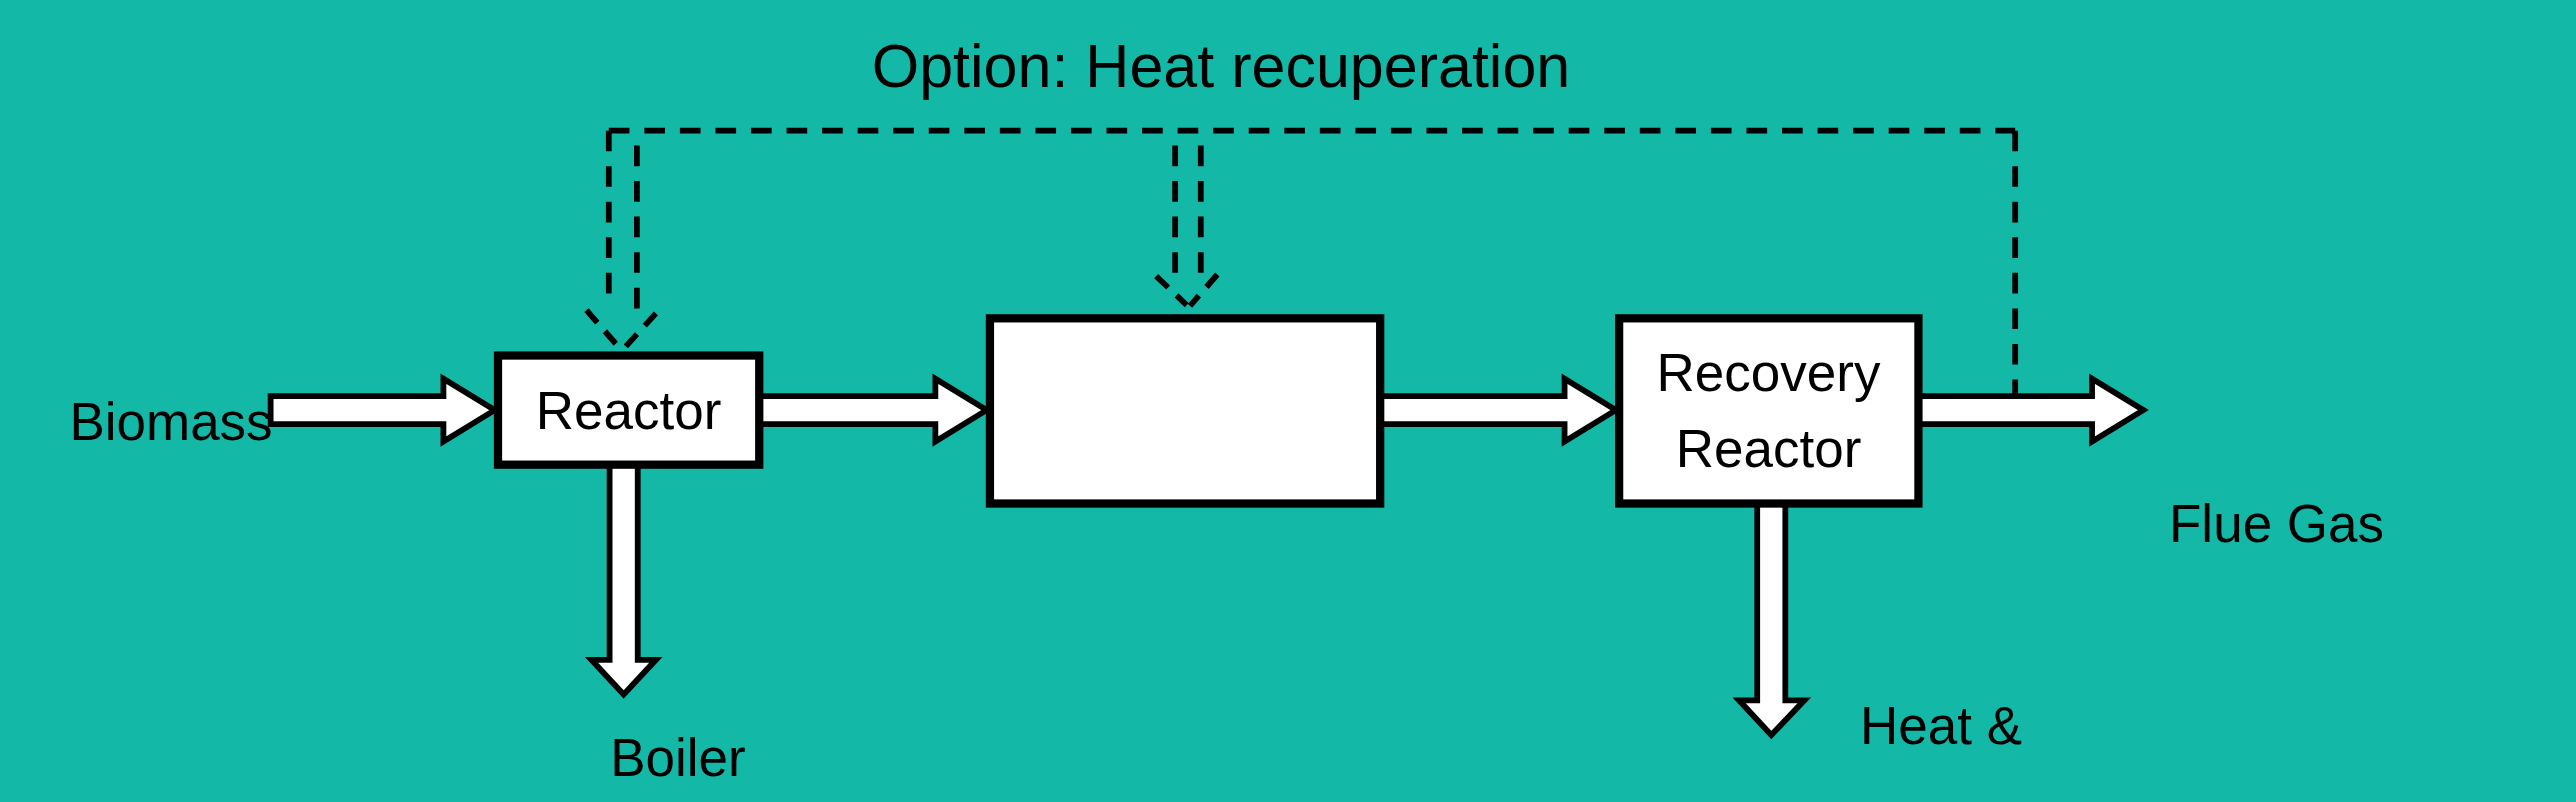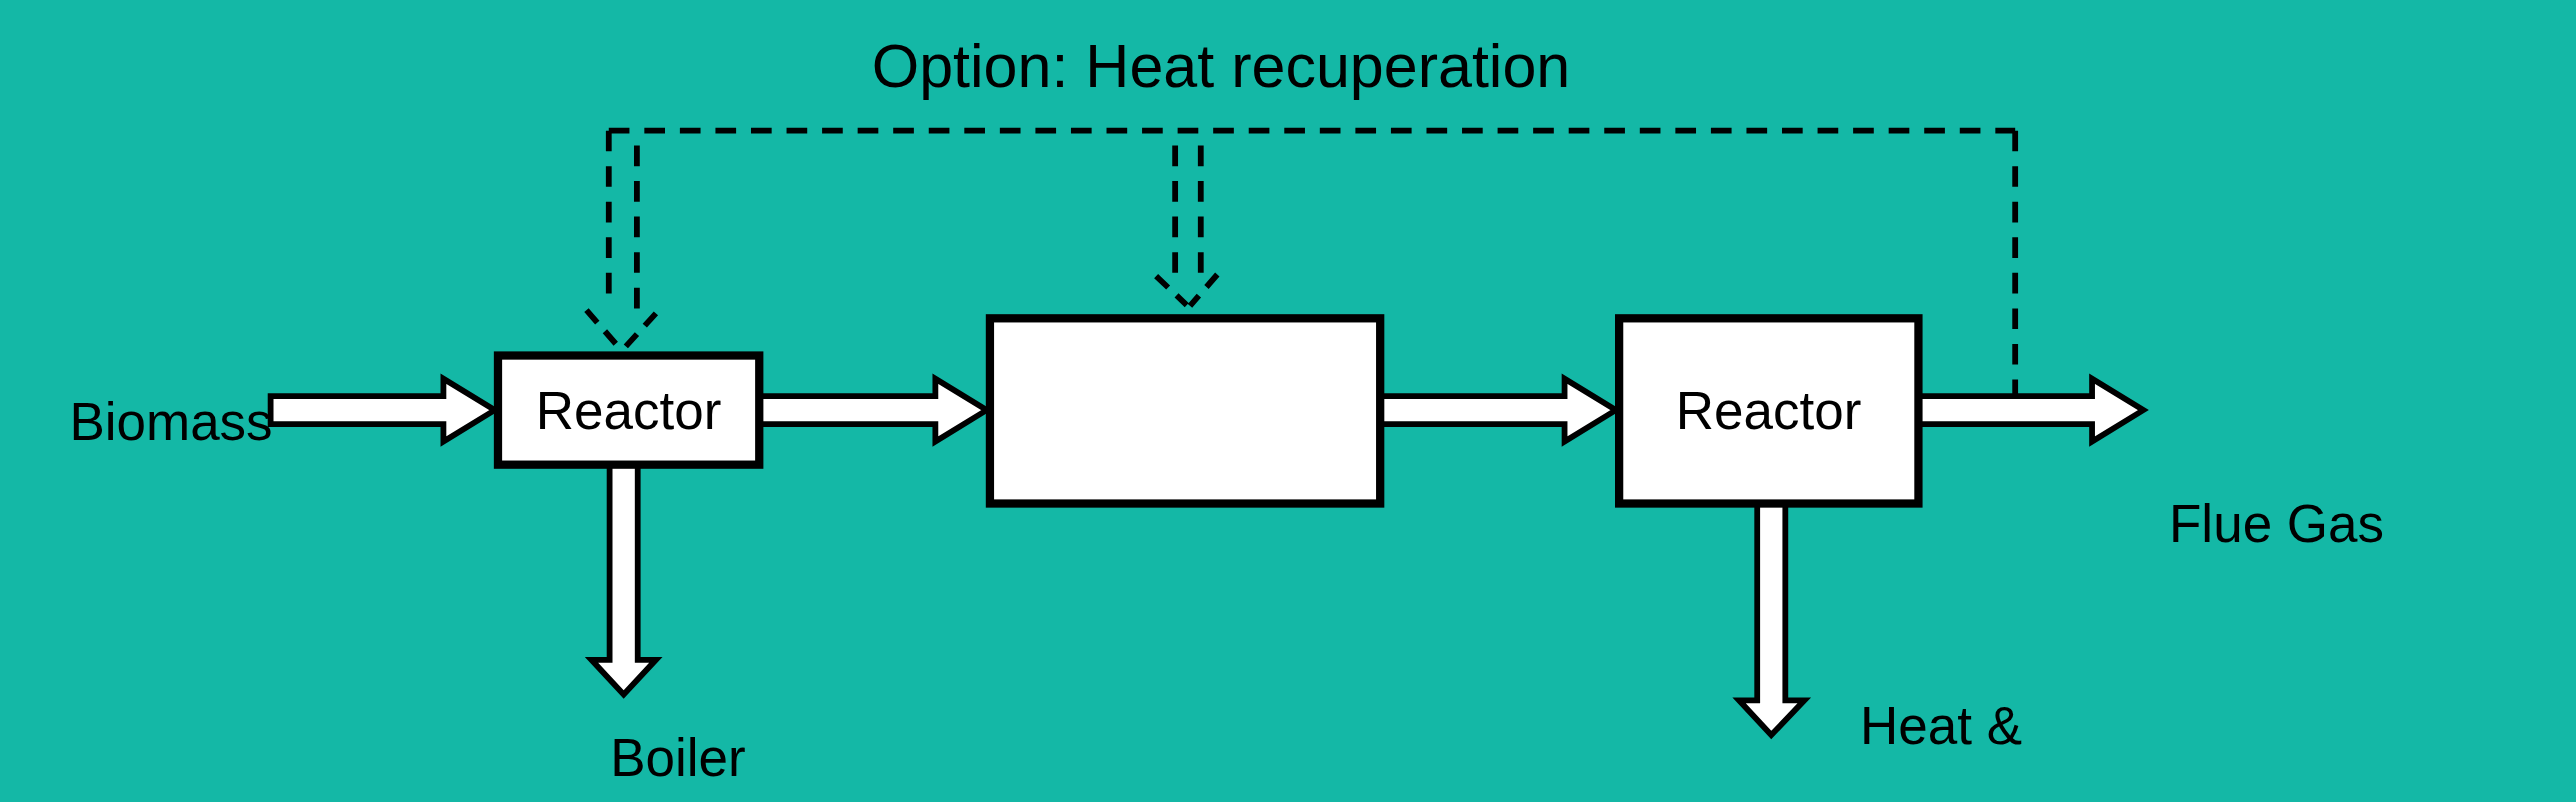--- a/index.html
+++ b/index.html
@@ -99,20 +99,21 @@
   <div class="lbl title centerx" style="left:1221px; top:36px;">Option: Heat recuperation</div>
 
   <div class="lbl single center" style="left:127px; top:421px;">Biomass</div>
 
   <div class="boxlabel" style="left:498px; top:356px; width:261px; height:109px;">
     <span>Reactor</span>
   </div>
 
 
   <div class="boxlabel" style="left:1619px; top:318px; width:299px; height:185px;">
+    <span>Recovery</span>
     <span>Reactor</span>
   </div>
 
   <div class="lbl" style="left:2169px; top:326px;">
     <div>Flue Gas</div>
   </div>
 
   <div class="lbl centerx" style="left:1941px; top:528px; text-align:center;">
     <div>Heat &amp;</div>
     

